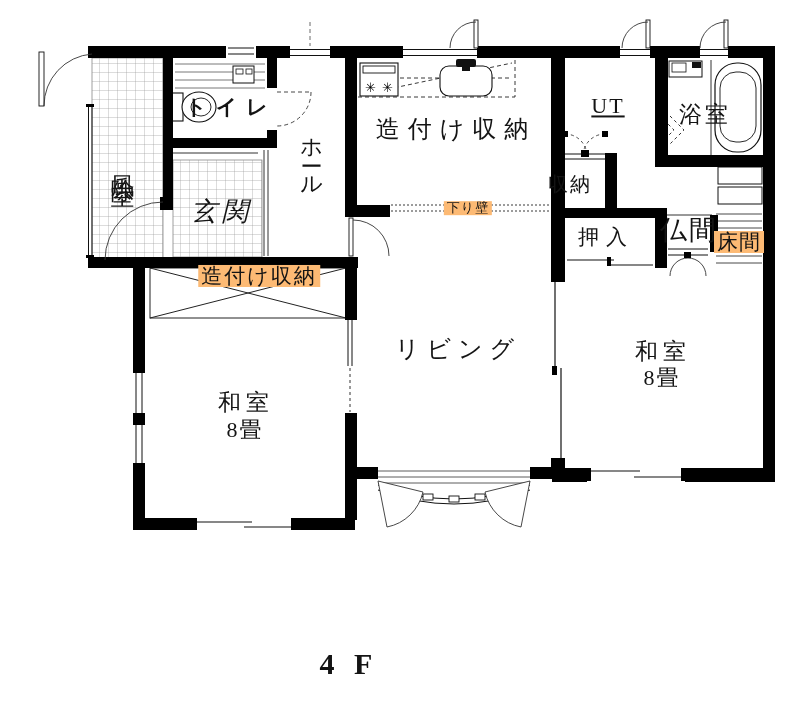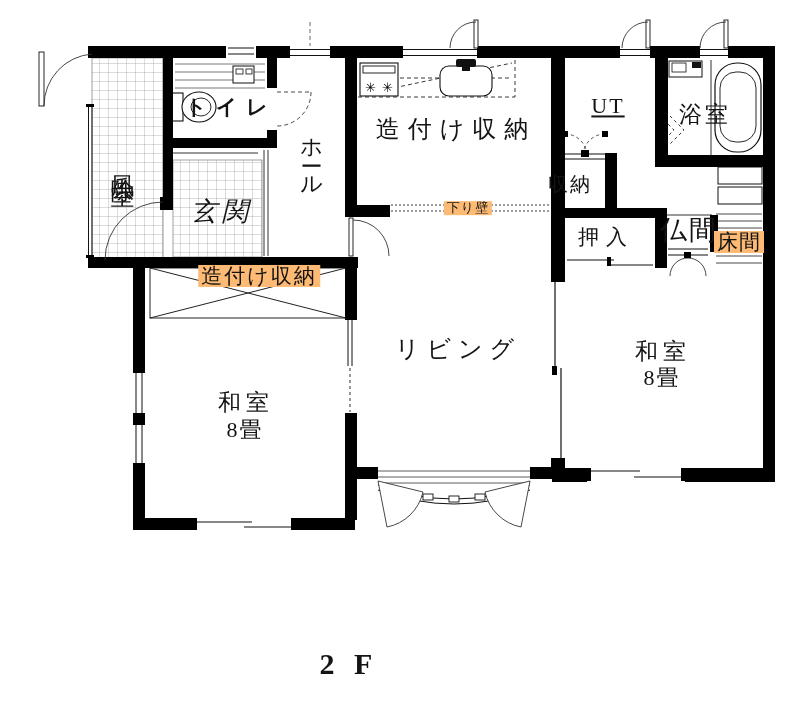--- a/index.html
+++ b/index.html
@@ -313,14 +313,14 @@
   <div class="lbl bgw" style="left:247px;top:276px;font-size:21px;letter-spacing:2px;margin-left:12px;">造付け収納</div>
 
   <div class="lbl" style="left:458px;top:350px;font-size:24px;letter-spacing:7px;text-align:right;">リビング</div>
 
   <div class="lbl" style="left:246px;top:403px;font-size:23px;letter-spacing:5px;">和室</div>
   <div class="lbl" style="left:245px;top:430px;font-size:22px;letter-spacing:2px;">8畳</div>
 
   <div class="lbl" style="left:663px;top:352px;font-size:23px;letter-spacing:5px;">和室</div>
   <div class="lbl" style="left:662px;top:378px;font-size:22px;letter-spacing:2px;">8畳</div>
 
-  <div class="lbl" style="left:349px;top:664px;font-size:30px;letter-spacing:6px;font-weight:600;">2 F</div>
+  <div class="lbl" style="left:349px;top:664px;font-size:30px;letter-spacing:6px;font-weight:600;">4 F</div>
 </div>
 
 </body></html>

